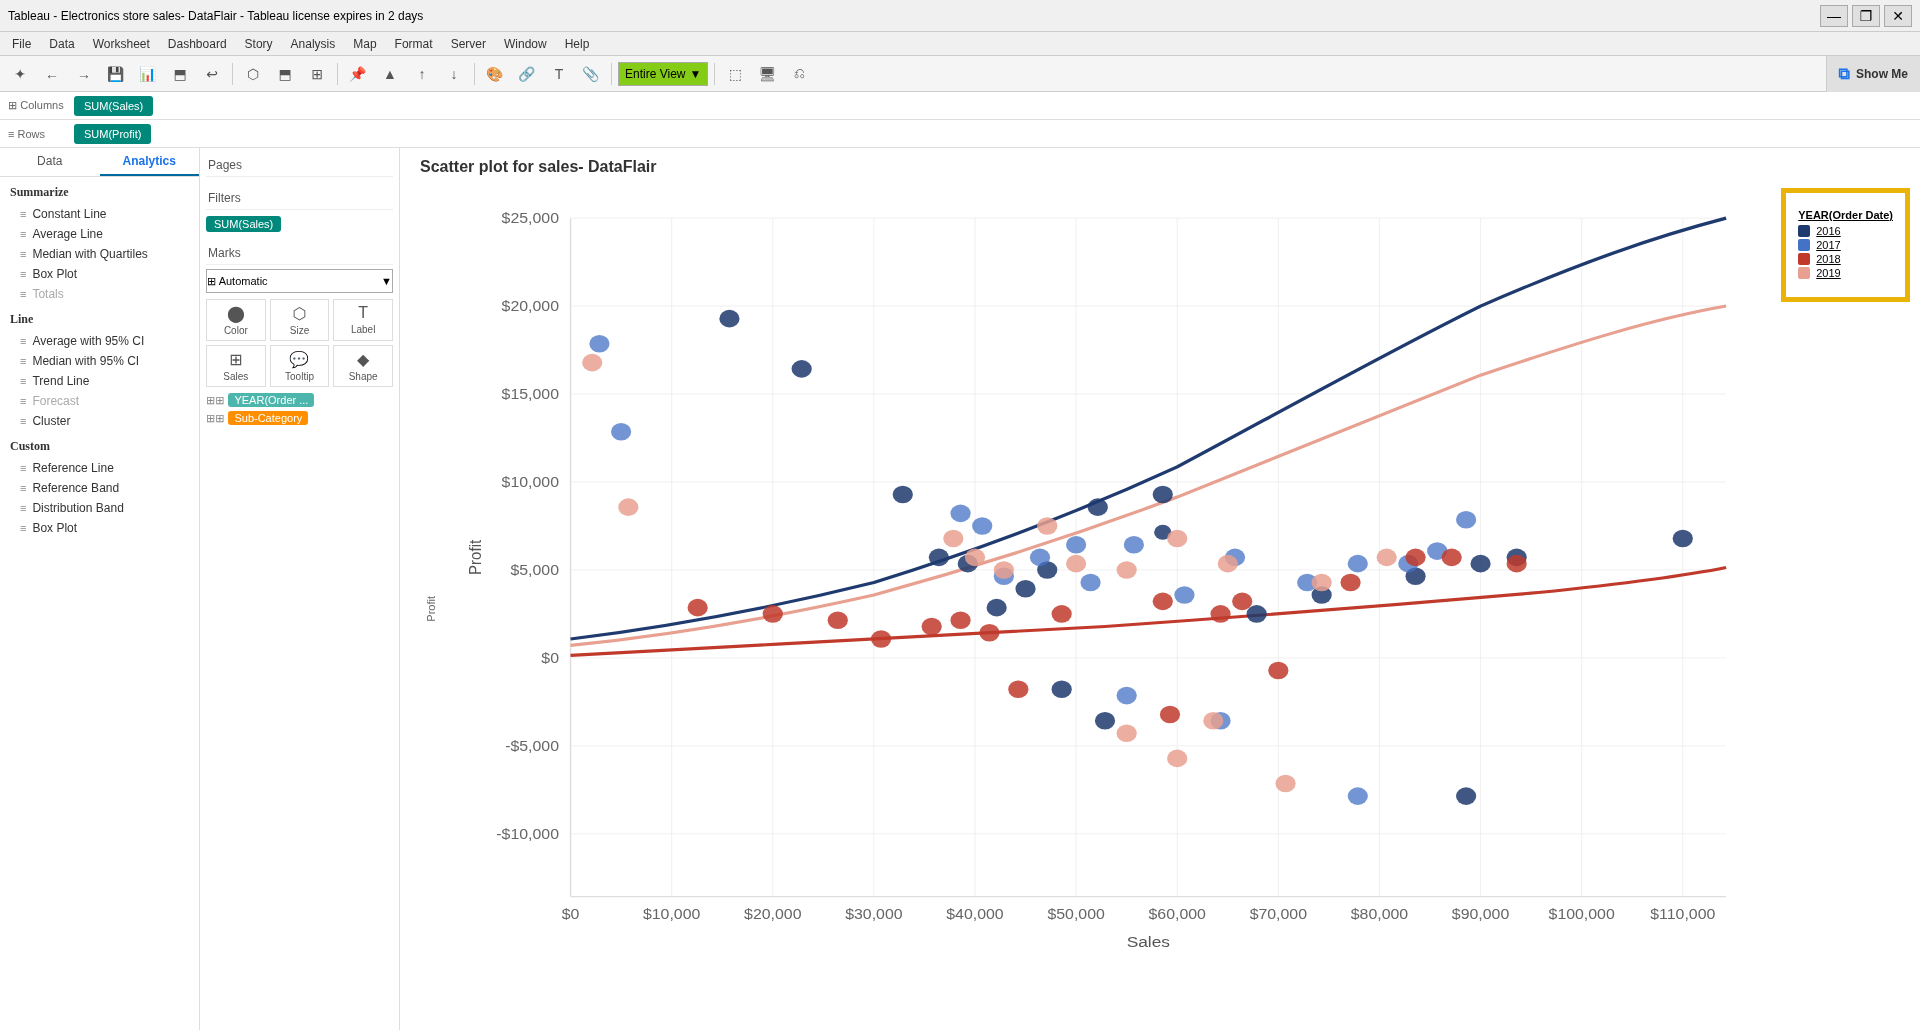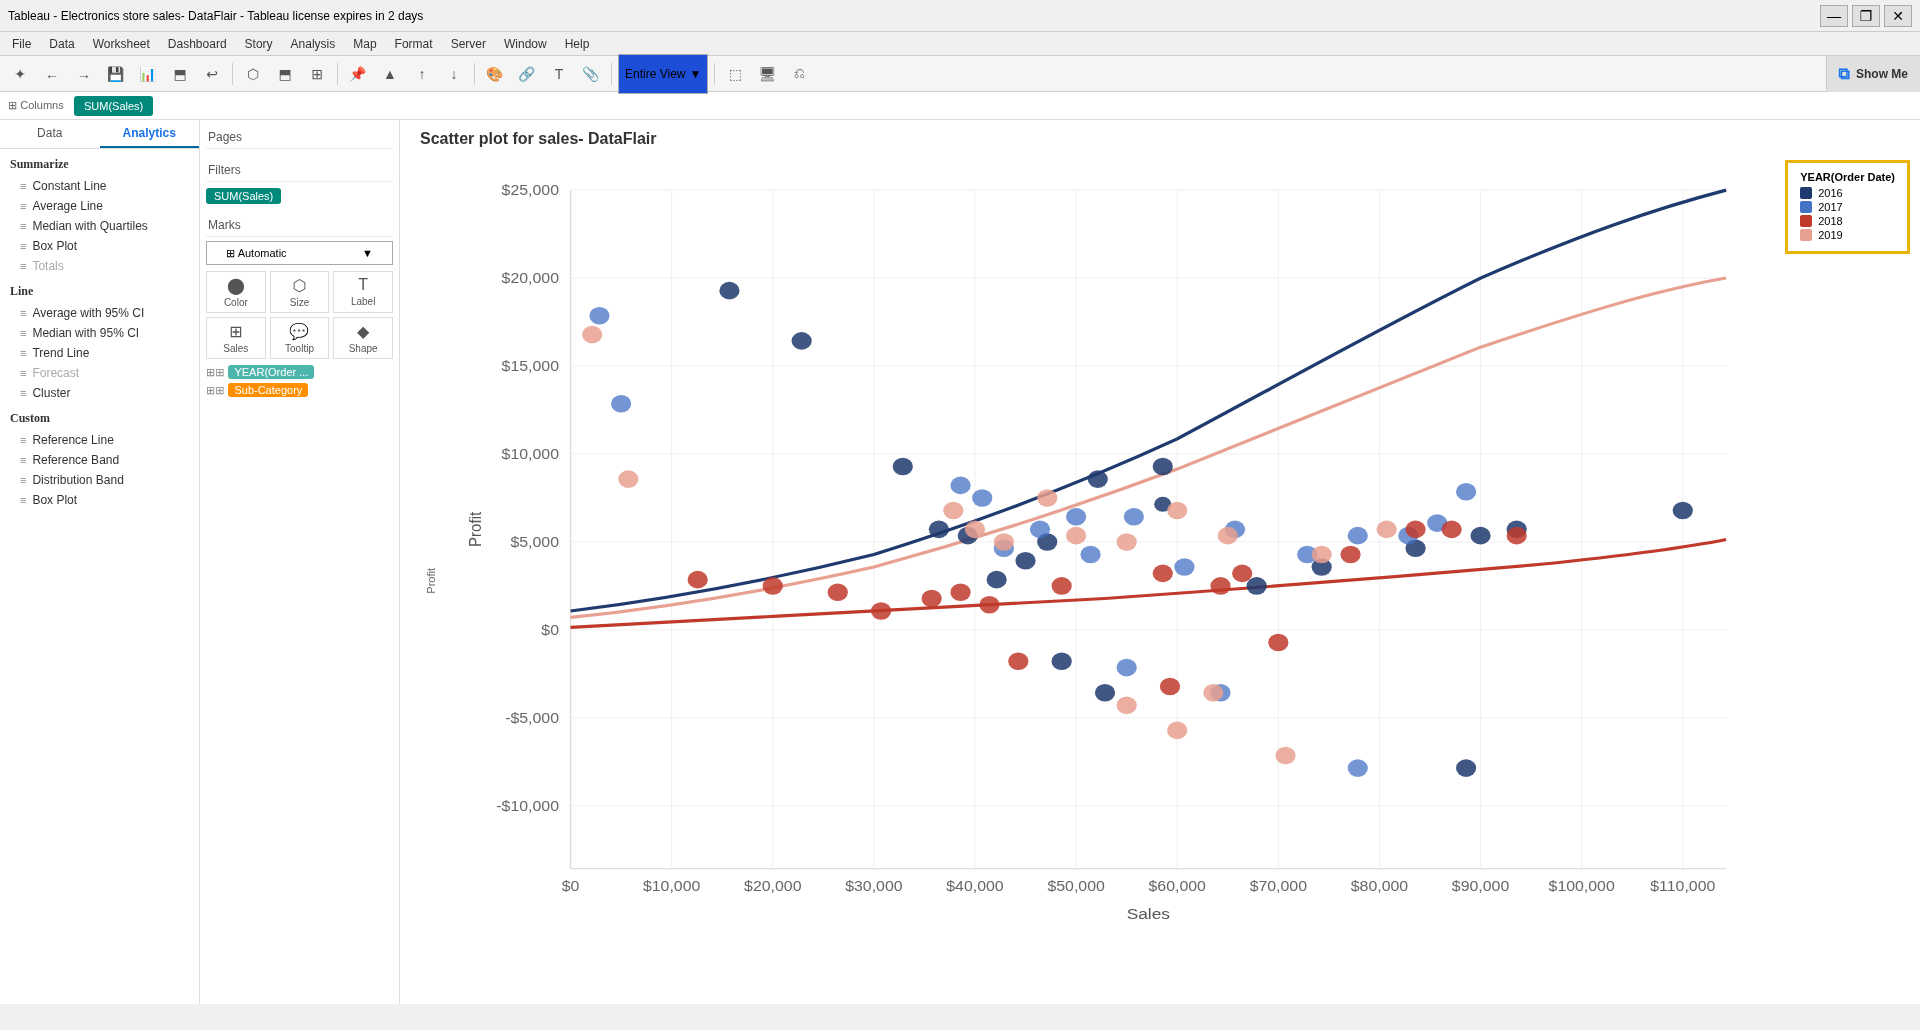--- a/index.html
+++ b/index.html
@@ -36,21 +36,21 @@
       height: 36px;
       background: #f5f5f5;
       display: flex;
       align-items: center;
       padding: 0 6px;
       border-bottom: 1px solid #ccc;
       gap: 4px;
     }
     .toolbar-btn { width: 28px; height: 26px; background: transparent; border: 1px solid transparent; cursor: pointer; display: flex; align-items: center; justify-content: center; font-size: 14px; color: #555; }
     .toolbar-sep { width: 1px; height: 22px; background: #ccc; margin: 0 2px; }
-    .toolbar-dropdown { height: 40px; padding: 2px 6px; border: 1px solid #aaa; background: #1d4ed8; cursor: pointer; font-size: 12px; display: flex; align-items: center; gap: 4px; }
+    .toolbar-dropdown { height: 24px; padding: 2px 6px; border: 1px solid #aaa; background: #84cc16; cursor: pointer; font-size: 12px; display: flex; align-items: center; gap: 4px; }
 
     
     #main { display: flex; height: calc(1030px - 32px - 24px - 36px - 30px - 24px); }
 
     
     #left-panel {
       width: 200px;
       background: white;
       border-right: 1px solid #ddd;
       display: flex;
@@ -124,21 +124,21 @@
       cursor: pointer;
       display: inline-block;
       margin: 2px 0;
     }
     .marks-section { margin-top: 8px; }
     .marks-dropdown {
       width: 100%;
       height: 24px;
       border: 1px solid #aaa;
       font-size: 11px;
-      padding: 2px 19px;
+      padding: 2px 0;
       display: flex;
       align-items: center;
       justify-content: space-between;
       cursor: pointer;
       margin-bottom: 6px;
       background: white;
     }
     .marks-grid {
       display: grid;
       grid-template-columns: 1fr 1fr 1fr;
@@ -185,23 +185,24 @@
       top: 0;
       left: 0;
     }
 
     
     #legend {
       position: absolute;
       right: 10px;
       top: 40px;
       background: white;
-      border: 3px solid #eab308;
-      padding: 8px 12px;
+      border: 5px solid #eab308;
+      padding: 16px 12px;
       font-size: 11px;
+      text-decoration: underline;
     }
     .legend-title { font-weight: bold; margin-bottom: 4px; font-size: 11px; }
     .legend-item { display: flex; align-items: center; gap: 6px; margin: 2px 0; }
     .legend-dot { width: 12px; height: 12px; border-radius: 2px; }
 
     
     #scatter-svg {
       position: absolute;
       top: 40px;
       left: 50px;
@@ -290,20 +291,24 @@
     <span class="show-me-icon">⧉</span>
     <span>Show Me</span>
   </div>
 </div>
 
 <div id="shelf-area">
   <div id="shelf-columns">
     <span class="shelf-label">⊞ Columns</span>
     <div class="shelf-pill">SUM(Sales)</div>
   </div>
+  <div id="shelf-rows">
+    <span class="shelf-label">≡ Rows</span>
+    <div class="shelf-pill">SUM(Profit)</div>
+  </div>
 </div>
 
 <div id="main">
 
   <div id="left-panel">
     <div id="panel-tabs">
       <div class="panel-tab">Data</div>
       <div class="panel-tab active">Analytics</div>
     </div>
 

